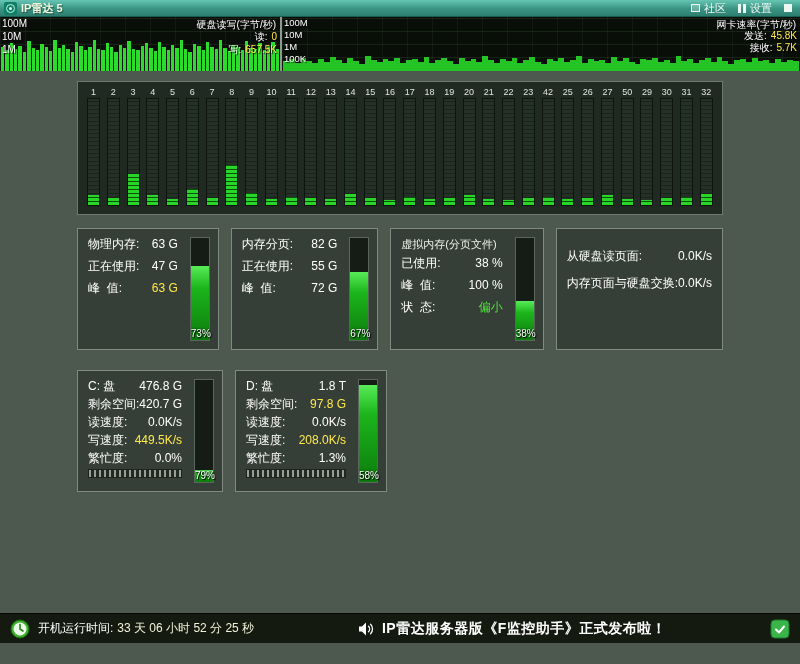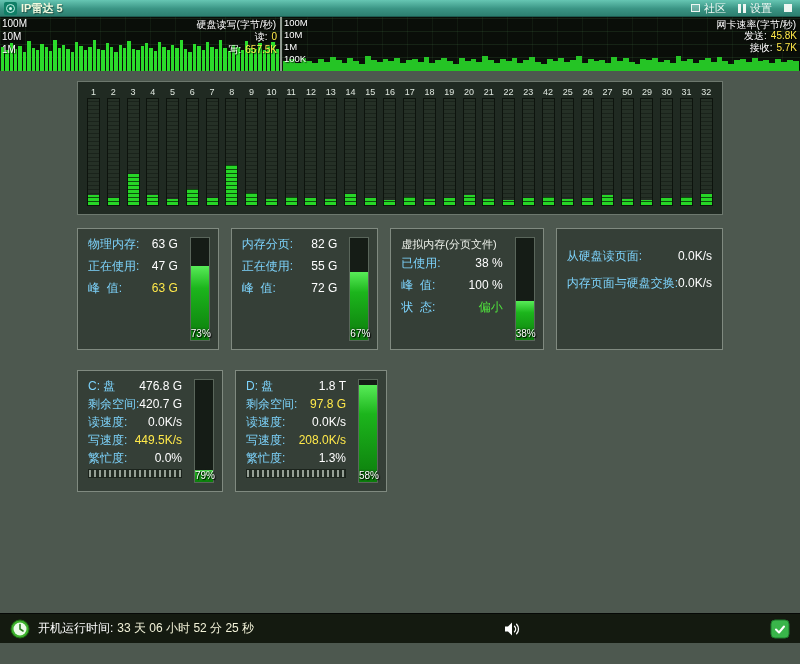--- a/index.html
+++ b/index.html
@@ -73,21 +73,21 @@
   .gauge { position:absolute; top:8px; bottom:8px; right:8px; width:20px;
     background:#151c16; border:1px solid #5a665b; }
   .gauge-fill { position:absolute; bottom:0; left:0; right:0;
     background:linear-gradient(180deg,#58ec58 0%,#1cb51c 30%,#0c7c0c 100%); }
   .gauge-label { position:absolute; bottom:1px; left:0; right:0; text-align:center; font-size:10px;
     color:#fff; z-index:2; text-shadow:0 0 2px #000,1px 1px 1px #000; }
   .panel-title { font-size:11px; color:#edf1ea; white-space:nowrap; line-height:15px; margin-bottom:4px; }
   .panel-rows .stat-row { display:flex; justify-content:space-between; line-height:15px; margin-bottom:7px; }
   .panel-rows.disk-rows .stat-row { line-height:14px; margin-bottom:4px; }
   .panel-rows.spread .stat-row { margin:12px 0 0 0; }
-  .stat-label { color:#7dd3fc; white-space:pre; }
+  .stat-label { color:#ffffff; white-space:pre; }
   .stat-value { color:#fff; white-space:pre; }
   .stat-value.yellow { color:#ffe94a; }
   .stat-value.green { color:#4fe23c; }
   .busy-meter { height:9px; margin-top:2px; border:1px solid #1b231c; background-color:#222b23;
     background-image:repeating-linear-gradient(90deg,#96a096 0 2px,transparent 2px 5px); }
 
   
   .statusbar { height:30px; background:#141a10; border-top:1px solid #060806;
     display:flex; align-items:center; padding:0 10px; gap:8px; color:#fff; font-size:12px; }
   .uptime-value { color:#f2f2d8; margin-left:4px; }
@@ -661,20 +661,21 @@
     <span>
       <span>开机运行时间:</span><span class="uptime-value">33 天 06 小时 52 分 25 秒</span>
     </span>
     <span class="flex-sp"></span>
     <span class="icon-wrap">
       <svg width="16" height="14" viewBox="0 0 16 14">
           <path d="M1 4.5h3l4-4v13l-4-4H1z" fill="#fff"></path>
           <path d="M10.5 4.2a4 4 0 010 5.6M12.6 2.2a7 7 0 010 9.6" stroke="#fff" stroke-width="1.3" fill="none" stroke-linecap="round"></path>
         </svg>
     </span>
+    <span class="announcement">IP雷达服务器版《F监控助手》正式发布啦！</span>
     <span class="flex-sp"></span>
     <span class="icon-wrap">
       <svg width="20" height="20" viewBox="0 0 20 20">
           <rect x="1" y="1" width="18" height="18" rx="4" fill="#39b54a" stroke="#1d7a2a"></rect>
           <path d="M6 10.5l3 3 5-6" stroke="#fff" stroke-width="2" fill="none" stroke-linecap="round" stroke-linejoin="round"></path>
         </svg>
     </span>
   </footer>
 
 </div>

